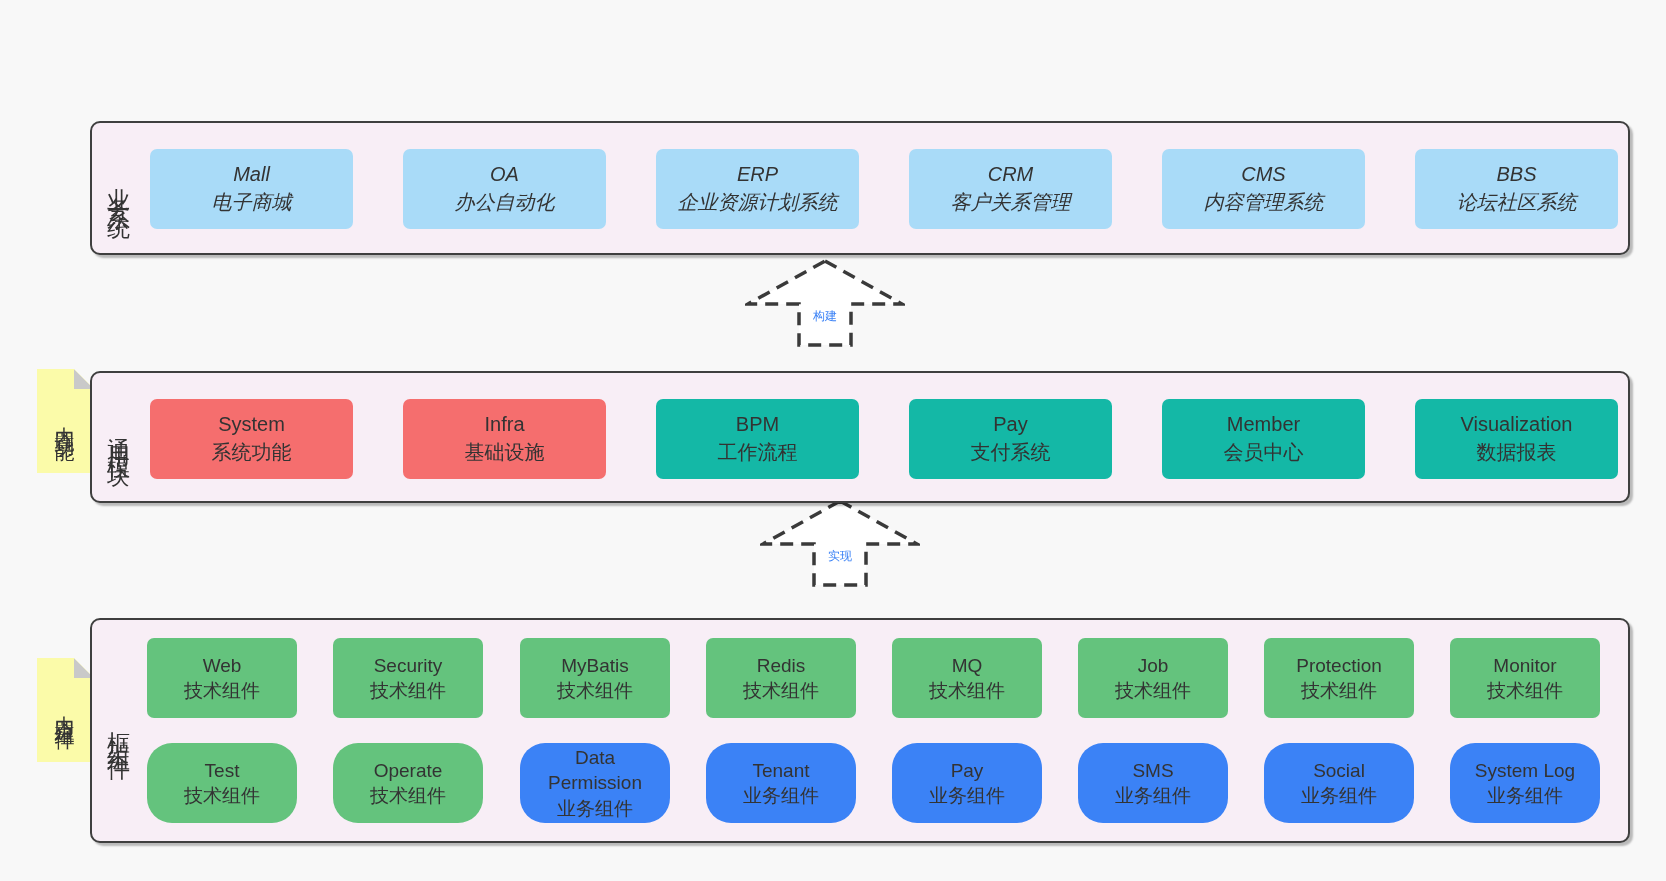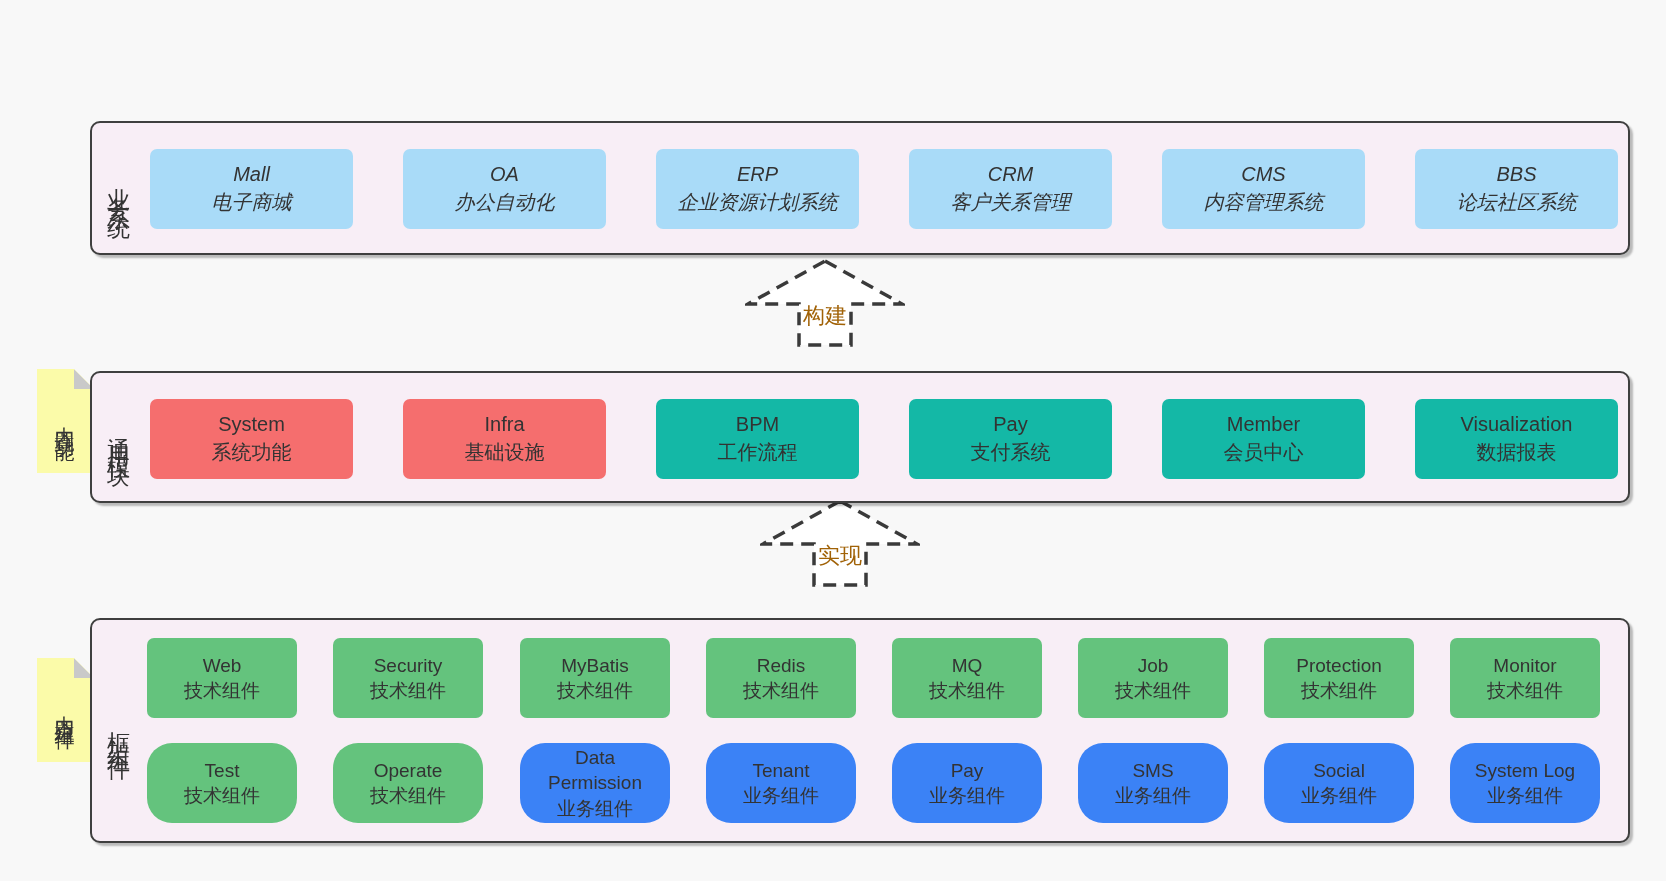--- a/index.html
+++ b/index.html
@@ -87,22 +87,22 @@
     width:160px;height:90px;
     z-index:1;
   }
   #arrow1{left:745px;top:258px;}
   #arrow2{left:760px;top:498px;}
   .arrow svg{display:block;}
   .arrow-label{
     position:absolute;
     left:50%;top:58px;
     transform:translate(-50%,-50%);
-    font-size:22px;
-    color:#a16207;
+    font-size:12px;
+    color:#3b82f6;
     background:#ffffff;
     padding:0 2px;
     white-space:nowrap;
   }
 </style>
 </head>
 <body>
 
 <div id="canvas">
 

